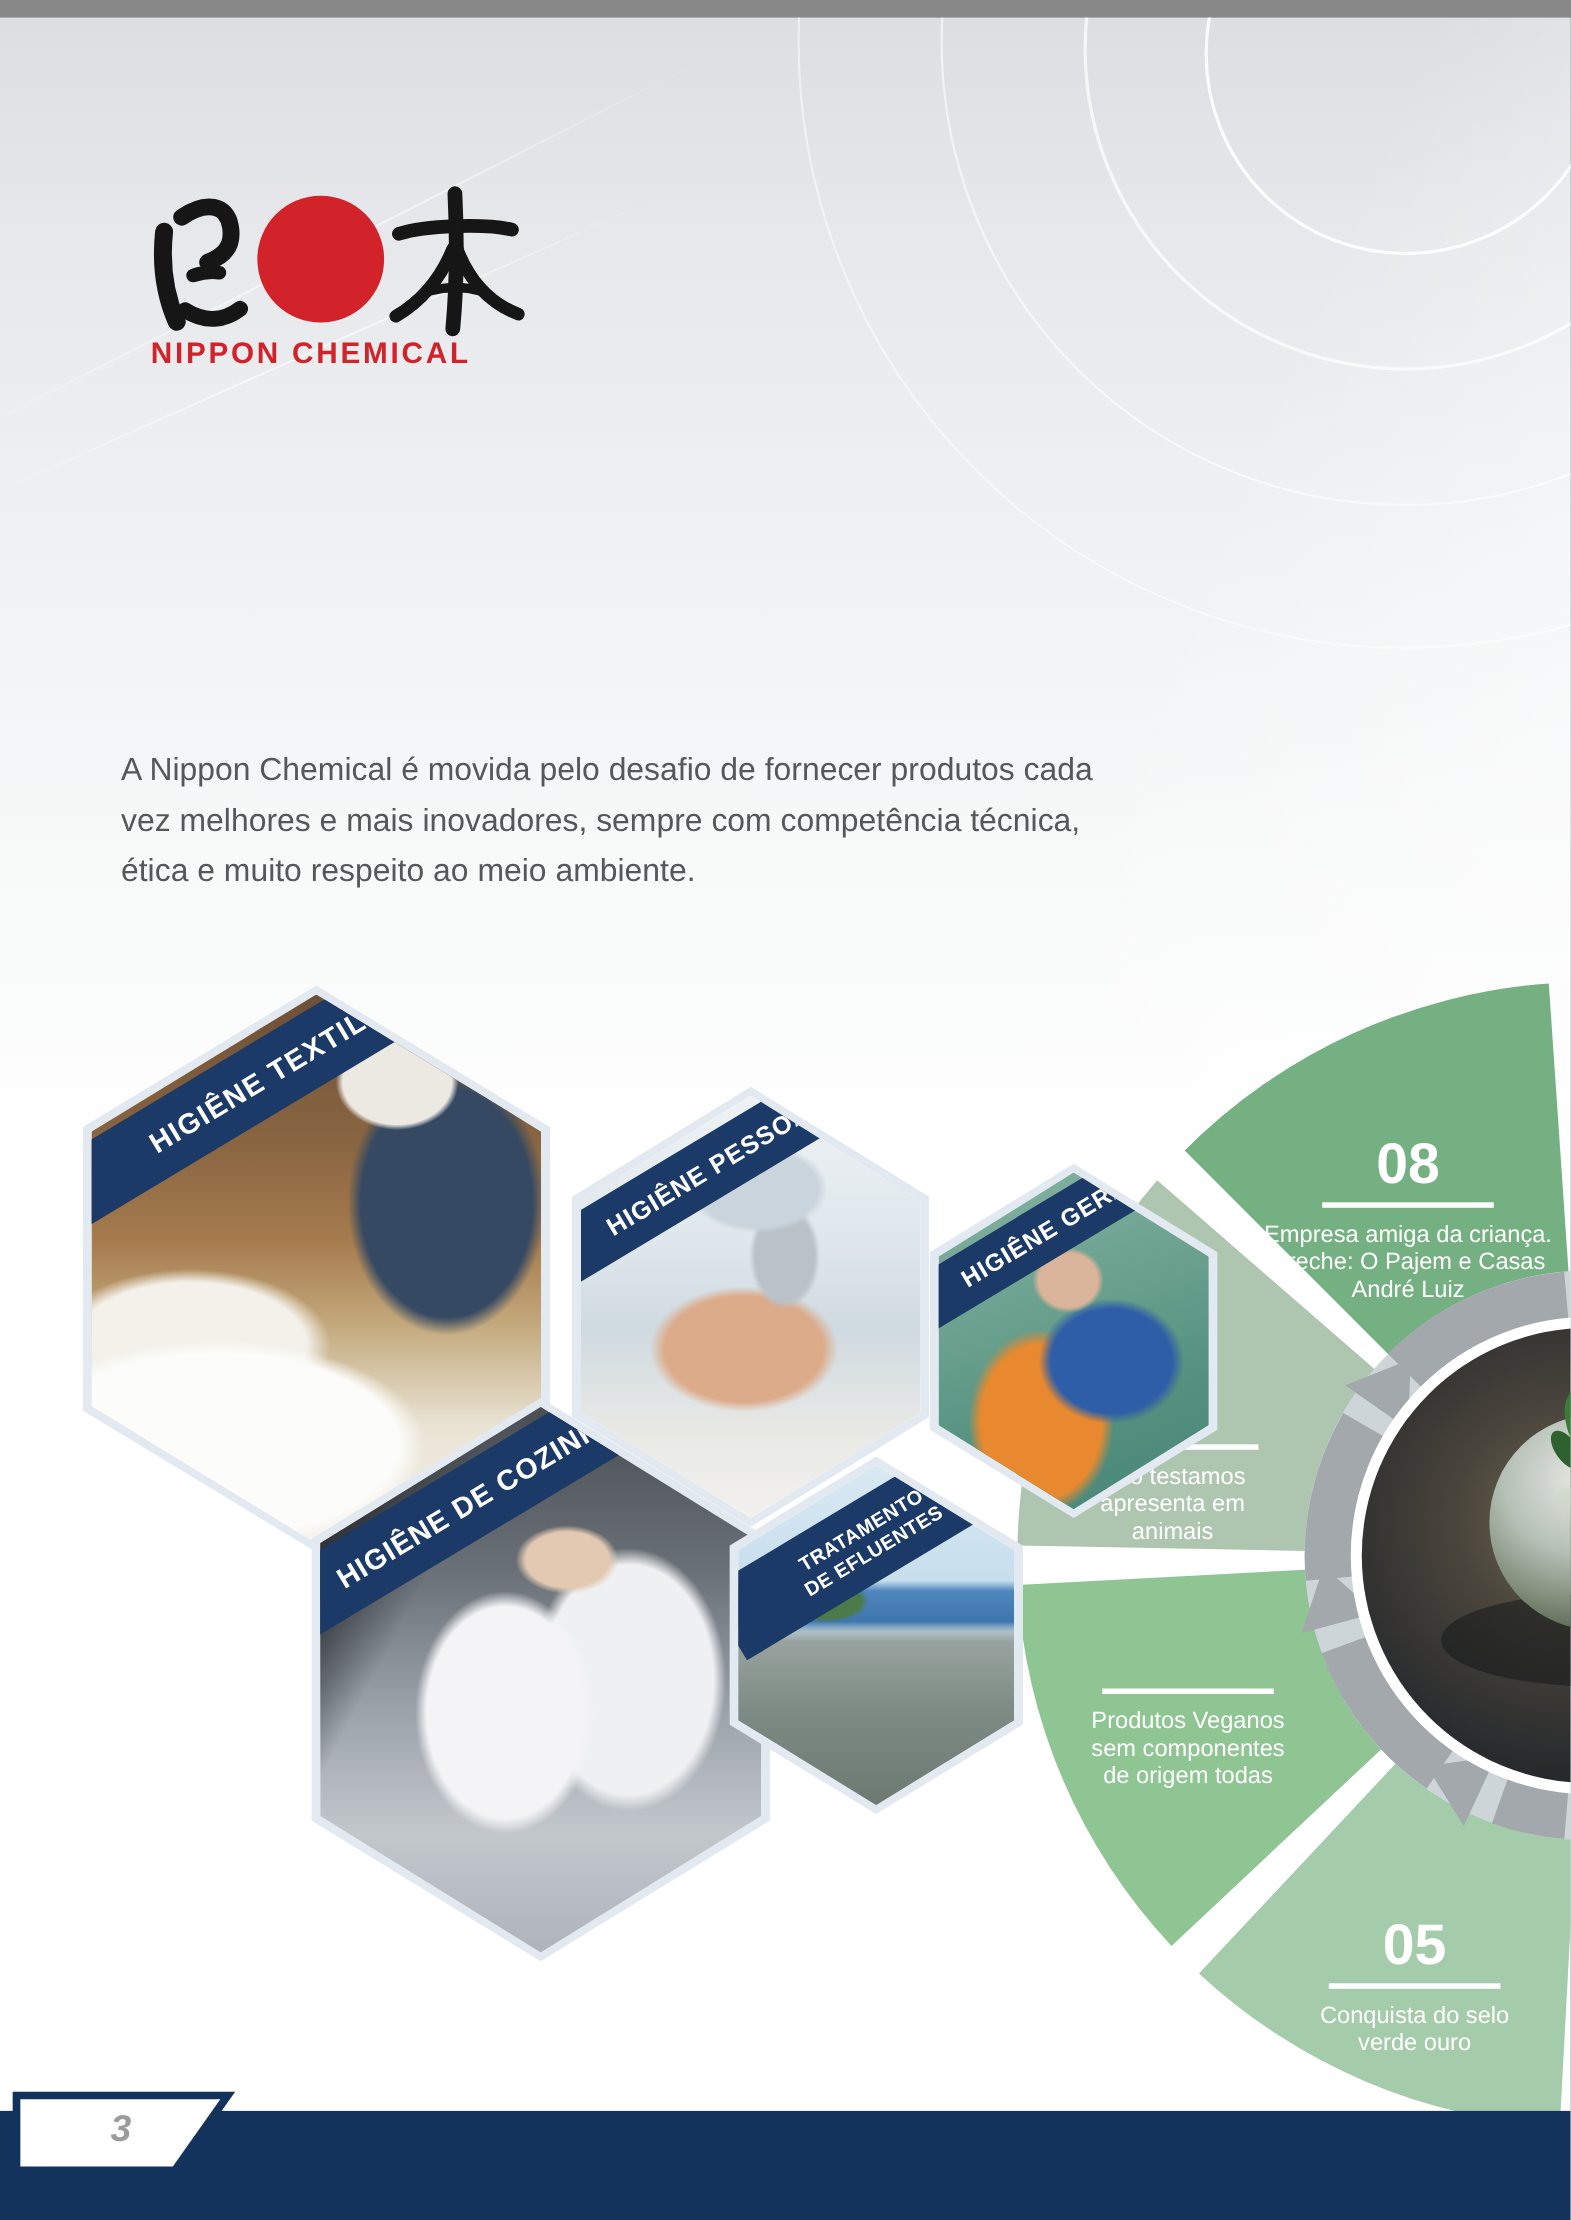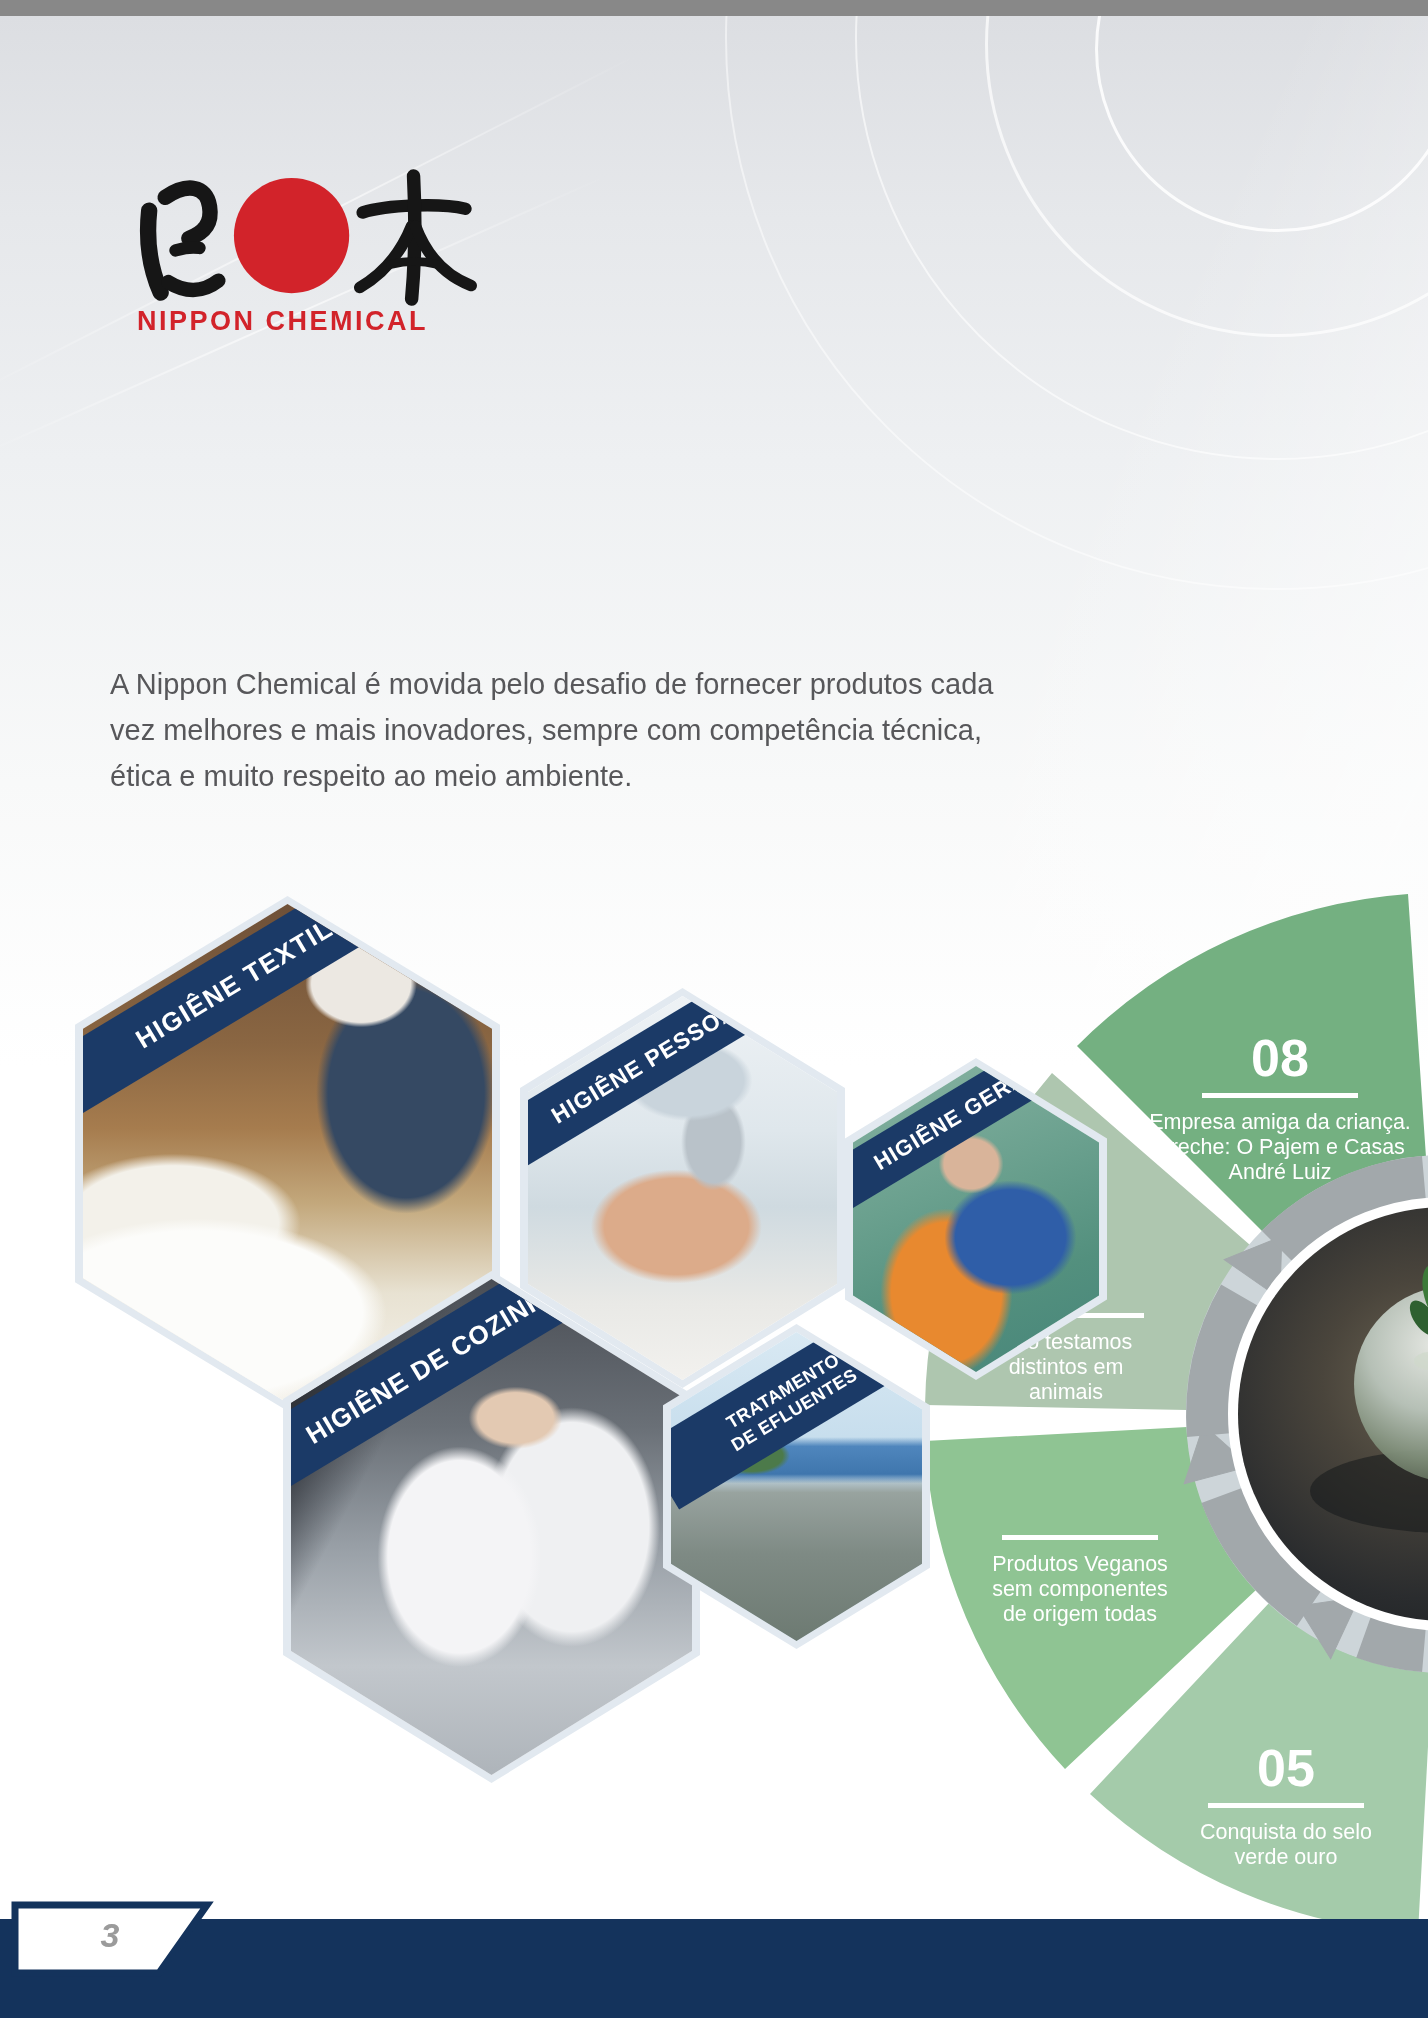--- a/index.html
+++ b/index.html
@@ -28,21 +28,21 @@
     font-size:27px;font-weight:bold;letter-spacing:2.5px;color:#d2232a;
   }
 
   
   .intro-p{
     position:absolute;left:110px;width:902px;
     font-size:29px;line-height:46px;color:#57575a;
     text-align:justify;
   }
   #p1{top:398px;}
-  #p2{top:616px;text-align:left;}
+  #p2{top:632px;text-align:left;}
 
   
   .hex{position:absolute;}
   .hex-border,.hex-inner{
     position:absolute;
     clip-path:polygon(50% 0%,100% 25%,100% 75%,50% 100%,0% 75%,0% 25%);
   }
   .hex-border{left:0;top:0;right:0;bottom:0;background:#e2e9f0;}
   .hex-inner{left:8px;top:8px;right:8px;bottom:8px;overflow:hidden;background:#fff;}
   .hex-photo{position:absolute;left:0;top:0;right:0;bottom:0;}
@@ -195,21 +195,21 @@
     <div class="seg-number">08</div>
     <div class="seg-underline"></div>
     <div class="seg-line">Empresa amiga da criança.</div>
     <div class="seg-line">Creche: O Pajem e  Casas</div>
     <div class="seg-line">André Luiz</div>
   </div>
   <div class="seg-label" id="seg07">
     <div class="seg-number">07</div>
     <div class="seg-underline"></div>
     <div class="seg-line">Não testamos</div>
-    <div class="seg-line">distintos em</div>
+    <div class="seg-line">apresenta em</div>
     <div class="seg-line">animais</div>
   </div>
   <div class="seg-label" id="seg06">
     <div class="seg-underline"></div>
     <div class="seg-line">Produtos Veganos</div>
     <div class="seg-line">sem componentes</div>
     <div class="seg-line">de origem todas</div>
   </div>
   <div class="seg-label" id="seg05">
     <div class="seg-number">05</div>

